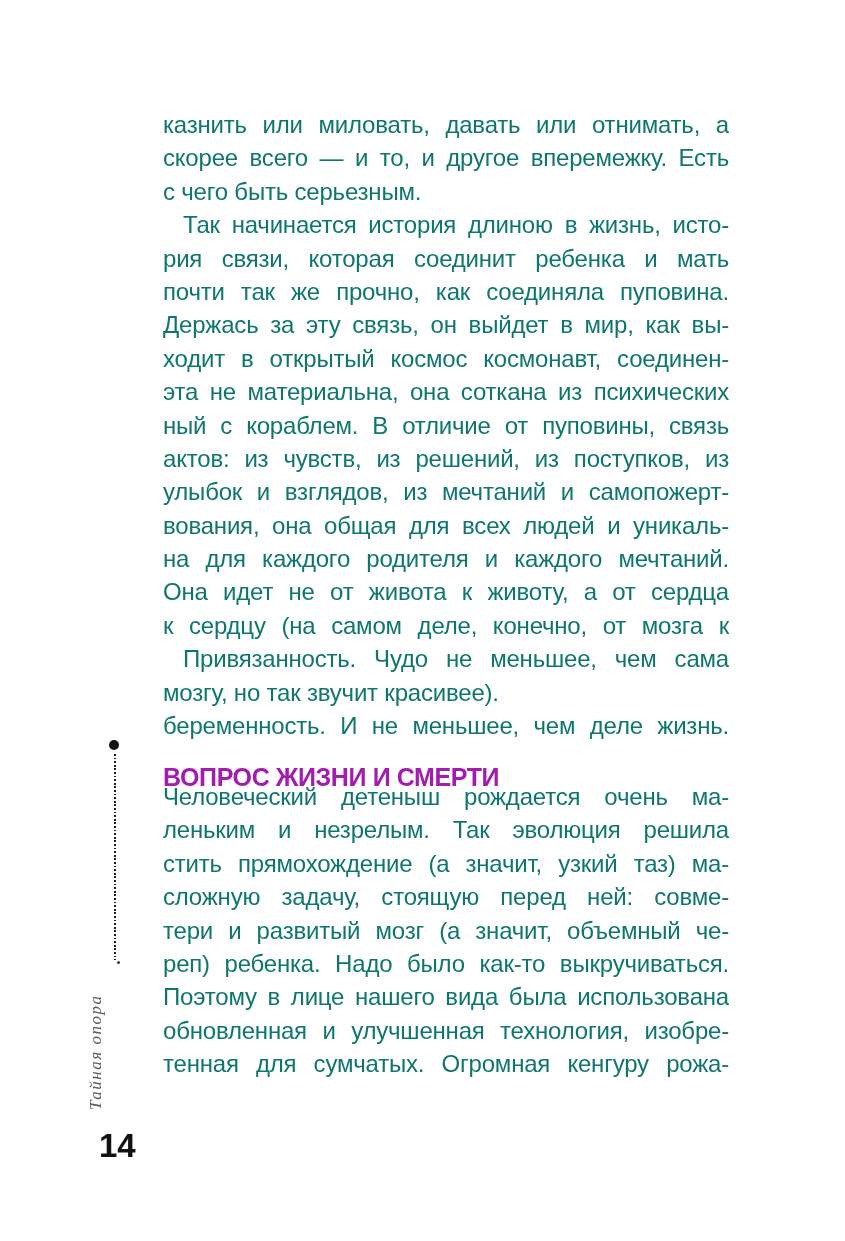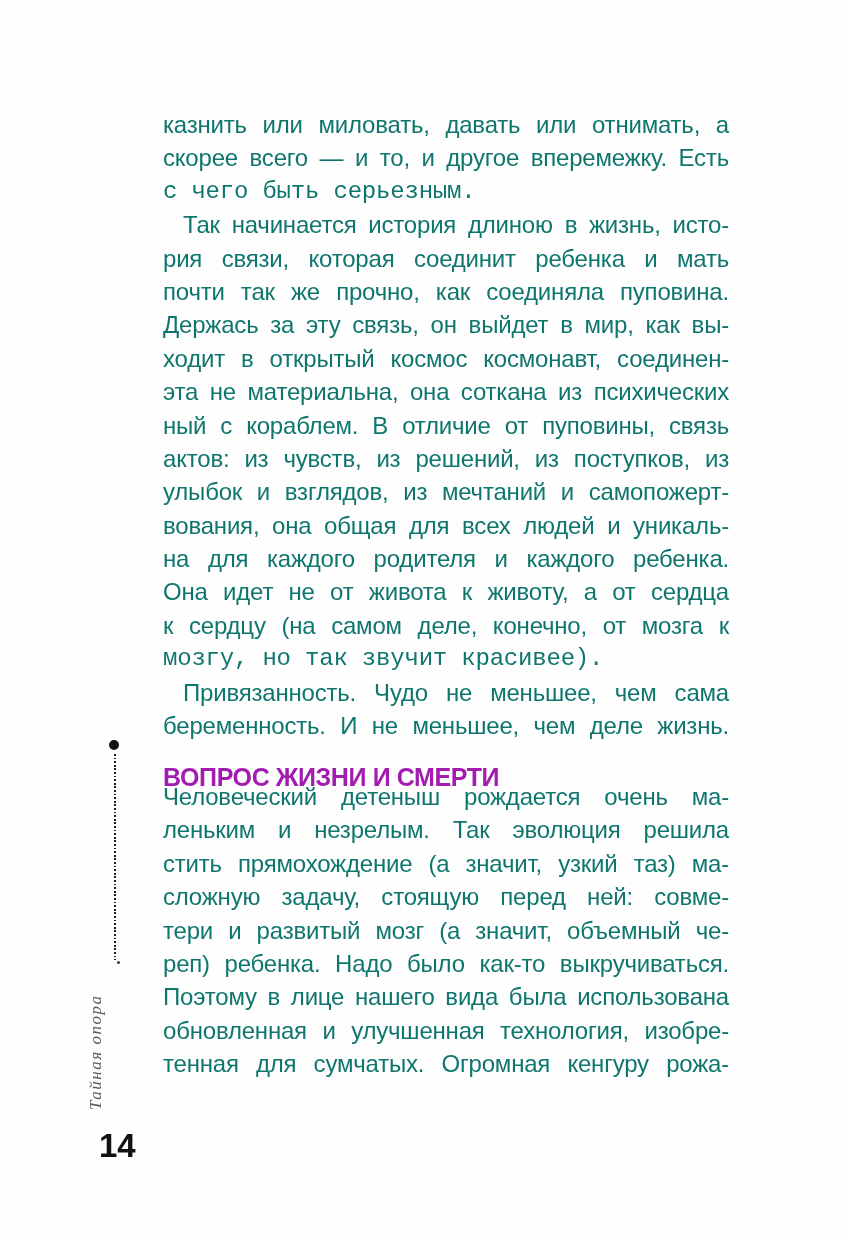--- a/index.html
+++ b/index.html
@@ -31,21 +31,21 @@
   .line {
     height: 33.4px;
     line-height: 33.4px;
     text-align: justify;
     text-align-last: justify;
     text-justify: inter-word;
     white-space: normal;
     overflow: visible;
   }
   .line.indent { padding-left: 20px; }
-  .line.last   { text-align-last: left; font-family: Liberation Mono, monospace; }
+  .line.last   { text-align-last: left; }
 
   .heading {
     position: absolute;
     left: 163px;
     top: 760px;
     margin: 0;
     width: 566px;
     height: 34px;
     line-height: 34px;
     font-size: 25px;
@@ -129,25 +129,25 @@
       <div class="line indent">Так начинается история длиною в жизнь, исто-</div>
       <div class="line">рия связи, которая соединит ребенка и мать</div>
       <div class="line">почти так же прочно, как соединяла пуповина.</div>
       <div class="line">Держась за эту связь, он выйдет в мир, как вы-</div>
       <div class="line">ходит в открытый космос космонавт, соединен-</div>
       <div class="line">эта не материальна, она соткана из психических</div>
       <div class="line">ный с кораблем. В отличие от пуповины, связь</div>
       <div class="line">актов: из чувств, из решений, из поступков, из</div>
       <div class="line">улыбок и взглядов, из мечтаний и самопожерт-</div>
       <div class="line">вования, она общая для всех людей и уникаль-</div>
-      <div class="line">на для каждого родителя и каждого ребенка.</div>
+      <div class="line">на для каждого родителя и каждого мечтаний.</div>
       <div class="line">Она идет не от живота к животу, а от сердца</div>
       <div class="line">к сердцу (на самом деле, конечно, от мозга к</div>
+      <div class="line indent">Привязанность. Чудо не меньшее, чем сама</div>
       <div class="line last">мозгу, но так звучит красивее).</div>
-      <div class="line indent">Привязанность. Чудо не меньшее, чем сама</div>
       <div class="line">беременность. И не меньшее, чем деле жизнь.</div>
     </div>
 
   <h2 class="heading">ВОПРОС ЖИЗНИ И СМЕРТИ</h2>
 
   <div class="text-block block-bottom">
       <div class="line">Человеческий детеныш рождается очень ма-</div>
       <div class="line">леньким и незрелым. Так эволюция решила</div>
       <div class="line">стить прямохождение (а значит, узкий таз) ма-</div>
       <div class="line">сложную задачу, стоящую перед ней: совме-</div>

